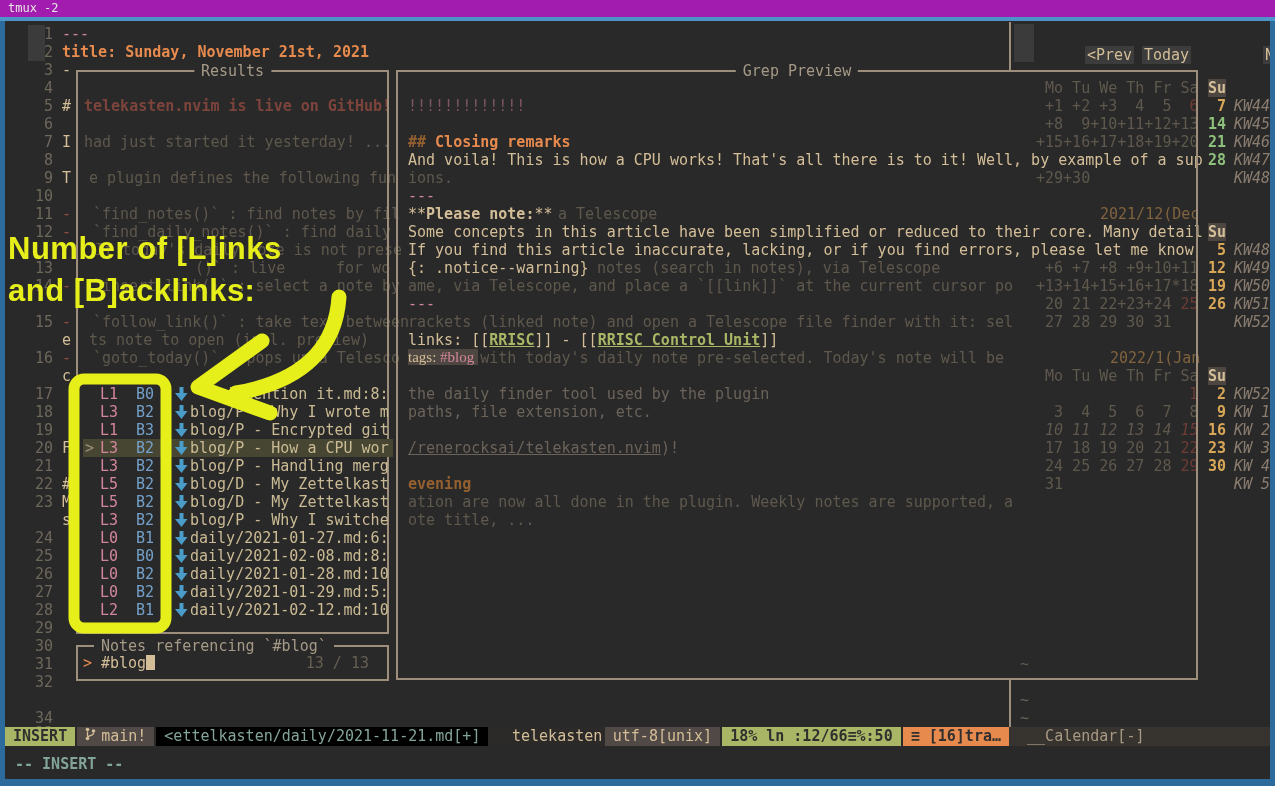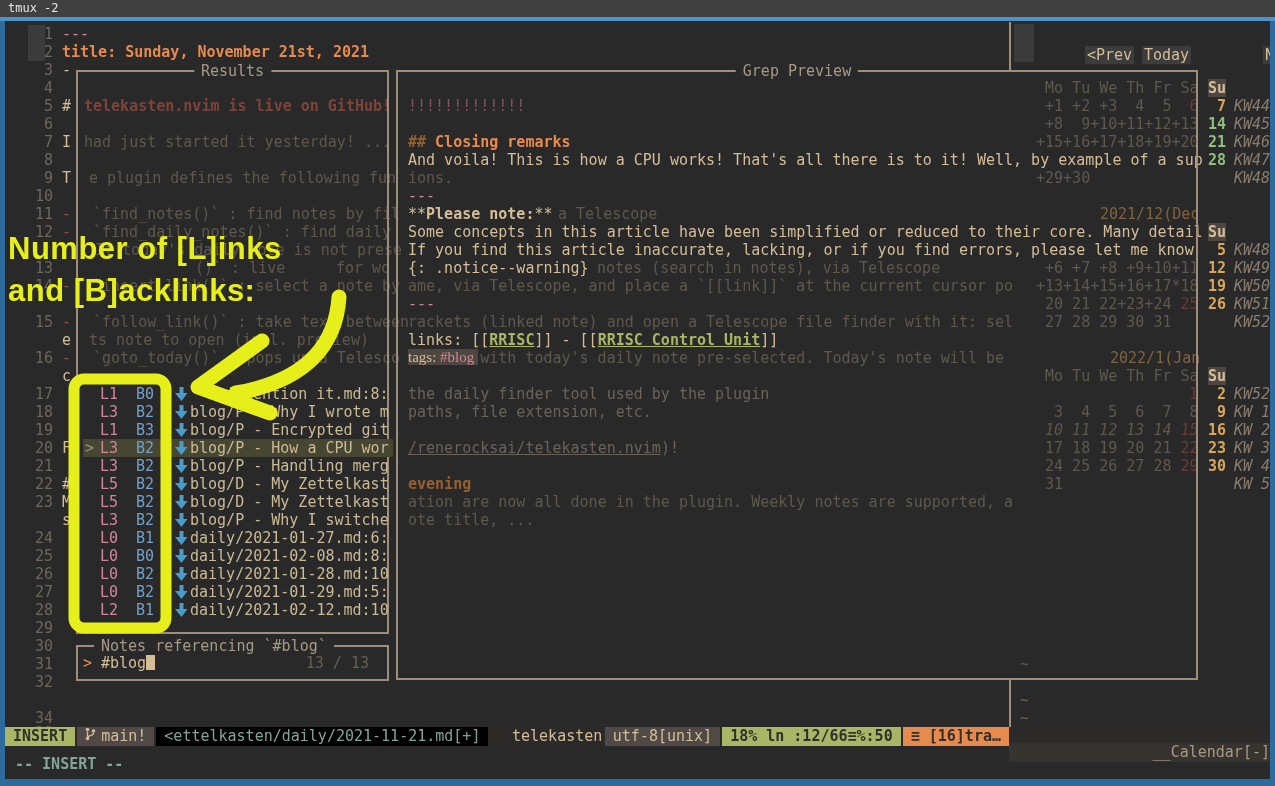--- a/index.html
+++ b/index.html
@@ -1,18 +1,18 @@
 <!DOCTYPE html>
 <html><head>
 <meta charset="utf-8">
 <style>
   html,body{margin:0;padding:0;background:#111;}
   #frame{position:relative;width:1275px;height:786px;background:#2e6b9d;overflow:hidden;
          font-family:"DejaVu Sans Mono",monospace;}
-  #titlebar{position:absolute;left:0;top:0;width:100%;height:17px;background:#404040;
+  #titlebar{position:absolute;left:0;top:0;width:100%;height:17px;background:#a21caf;
             color:#e6e6e6;font:12px/17px "DejaVu Sans Mono",monospace;padding-left:8px;box-sizing:border-box;}
   #accent{position:absolute;left:0;top:17px;width:100%;height:4px;background:#4f94c9;}
   #term{position:absolute;left:5px;top:21px;width:1265px;height:758px;background:#292929;overflow:hidden;}
   .t{position:absolute;white-space:pre;font:15px/18px "DejaVu Sans Mono",monospace;color:#d4be98;}
   .b{font-weight:bold;}
   .u{text-decoration:underline;}
   .c-fg{color:#d4be98}.c-dim{color:#5f584d}.c-dim2{color:#6b635a}
   .c-rdim{color:#7d443c}.c-dash{color:#9a4f44}.c-redcal{color:#6e3c36}
   .c-or{color:#e78a4e}.c-ordim{color:#95602f}.c-month{color:#80633f}
   .c-pk{color:#d3869b}.c-pkdim{color:#7e5560}
@@ -33,22 +33,22 @@
   .rrow .ric{left:92px;top:2px;}
   .rrow .rlab{left:107px;color:#cbbb94;}
   .rrow .rcaret{left:2px;color:#9d9279;}
   #statusbar{position:absolute;left:0;top:706px;width:1265px;height:19px;background:#2c2a28;}
   #sl-left{position:absolute;left:0;top:0;height:19px;display:flex;gap:2px;}
   #sl-right{position:absolute;right:261px;top:0;height:19px;display:flex;gap:2px;}
   .seg{height:19px;line-height:19px;font:15px/19px "DejaVu Sans Mono",monospace;padding:0 8px;
        white-space:pre;display:flex;align-items:center;gap:5px;text-align:center;}
   #sl-center{position:absolute;left:507px;top:0;height:19px;line-height:19px;color:#d4be98;
              font:15px/19px "DejaVu Sans Mono",monospace;}
-  #sl-cal{position:absolute;left:1004px;top:16px;width:261px;height:19px;background:#37342f;color:#a89984;
-          font:15px/19px "DejaVu Sans Mono",monospace;white-space:pre;text-align:right;}
+  #sl-cal{position:absolute;left:1004px;top:0;width:261px;height:19px;background:#37342f;color:#a89984;
+          font:15px/19px "DejaVu Sans Mono",monospace;white-space:pre;}
   #cmdline{position:absolute;left:10px;top:734px;color:#83a598;font-weight:bold;
            font:bold 15px/18px "DejaVu Sans Mono",monospace;}
   .vsep{position:absolute;left:1004px;width:2px;background:#9d8f7b;}
   .blockcur{position:absolute;background:#3b3b3b;}
   #anno-text{position:absolute;left:8px;color:#e7ef1b;font:800 31px/42px "Liberation Sans",sans-serif;
              letter-spacing:0.5px;z-index:60;}
   #anno-svg{position:absolute;left:0;top:0;z-index:55;pointer-events:none;}
   #prompt-cursor{position:absolute;left:68px;top:3px;width:9px;height:15px;background:#d4be98;}
   .pctext{position:absolute;white-space:pre;font:15px/18px "DejaVu Sans Mono",monospace;}
 </style>

